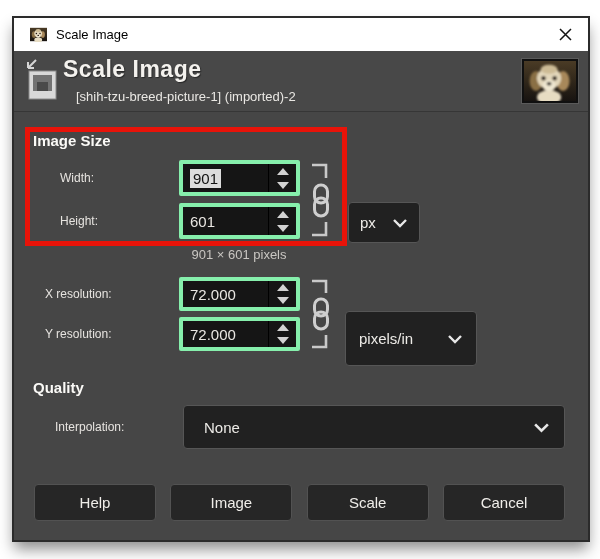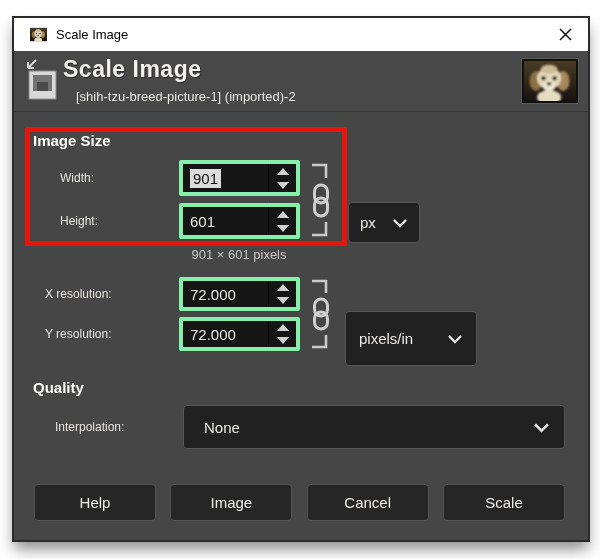--- a/index.html
+++ b/index.html
@@ -219,17 +219,17 @@
   <div class="dropdown" style="left:169px;top:387px;width:382px;height:44px;padding:0 14px 0 20px;">
     <span>None</span>
     <svg width="17" height="11" viewBox="0 0 16 10">
       <path d="M2 2 L8 8 L14 2" stroke="#e8e8e8" stroke-width="2.4" fill="none"></path>
     </svg>
   </div>
 
   <div class="btn-row">
     <div class="btn">Help</div>
     <div class="btn">Image</div>
+    <div class="btn">Scale</div>
     <div class="btn">Cancel</div>
-    <div class="btn">Scale</div>
   </div>
 
 </div>
 
 </body></html>

